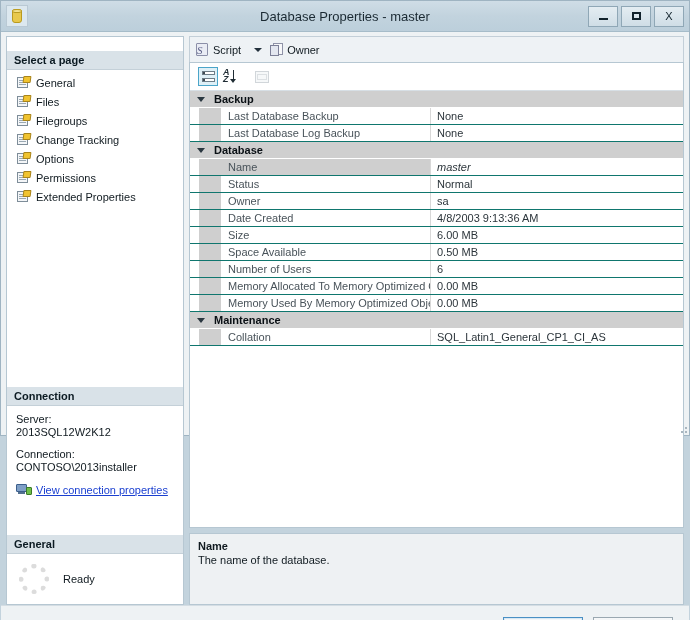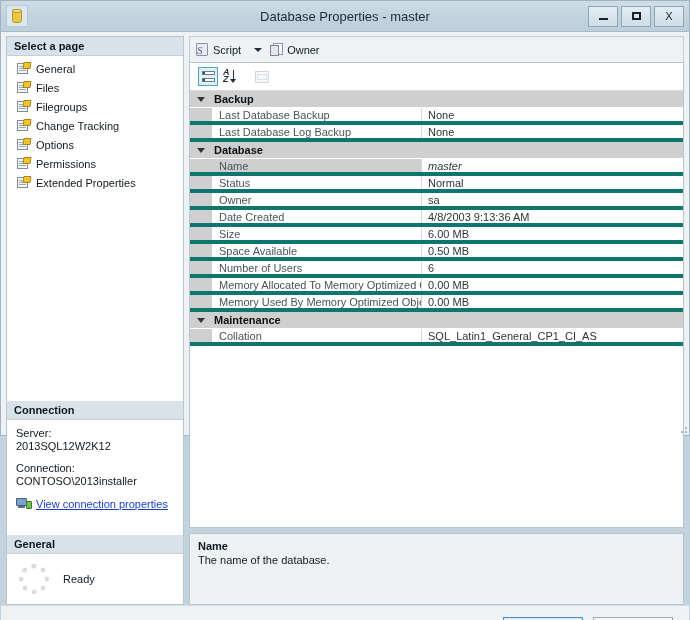--- a/index.html
+++ b/index.html
@@ -61,20 +61,21 @@
     box-sizing:border-box;
     height:569px;
     display:flex;flex-direction:column;
     position:relative;
   }
   .sec-header{
     background:#d9e2e8;
     font-weight:bold;font-size:11px;color:#0b1a22;
     padding:3px 6px 3px 7px;
     border-bottom:1px solid #c4d0d8;
+    margin-top:14px;
   }
   #pagelist{padding:3px 0 0 0;flex:0 0 auto;}
   .page-item{
     display:flex;align-items:center;
     padding:1px 0 1px 10px;height:17px;
     cursor:default;
   }
   .page-icon{
     width:14px;height:13px;margin-right:5px;position:relative;flex:0 0 14px;
   }
@@ -212,21 +213,21 @@
   .cat-gutter{
     width:22px;flex:0 0 22px;display:flex;align-items:center;justify-content:center;
   }
   .tri{
     width:0;height:0;
     border-left:4px solid transparent;border-right:4px solid transparent;
     border-top:5px solid #2a3740;
     margin-top:1px;
   }
   .cat-name{padding-left:2px;text-align:right;}
-  .grow.prop{background:#ffffff;border-bottom:4px solid #0f766e;align-items:center;}
+  .grow.prop{background:#ffffff;border-bottom:1px solid #0f766e;align-items:center;padding-left:9px;}
   .grow.prop.selected .pname{background:#cfcfcf;}
   .pgutter{width:22px;flex:0 0 22px;background:#cfcfcf;height:100%;box-sizing:border-box;}
   .pname{
     width:210px;flex:0 0 210px;height:100%;box-sizing:border-box;
     padding-left:7px;color:#49535a;
     border-right:1px solid #d8d8d8;
     display:flex;align-items:center;
     white-space:nowrap;overflow:hidden;
   }
   .pval{

